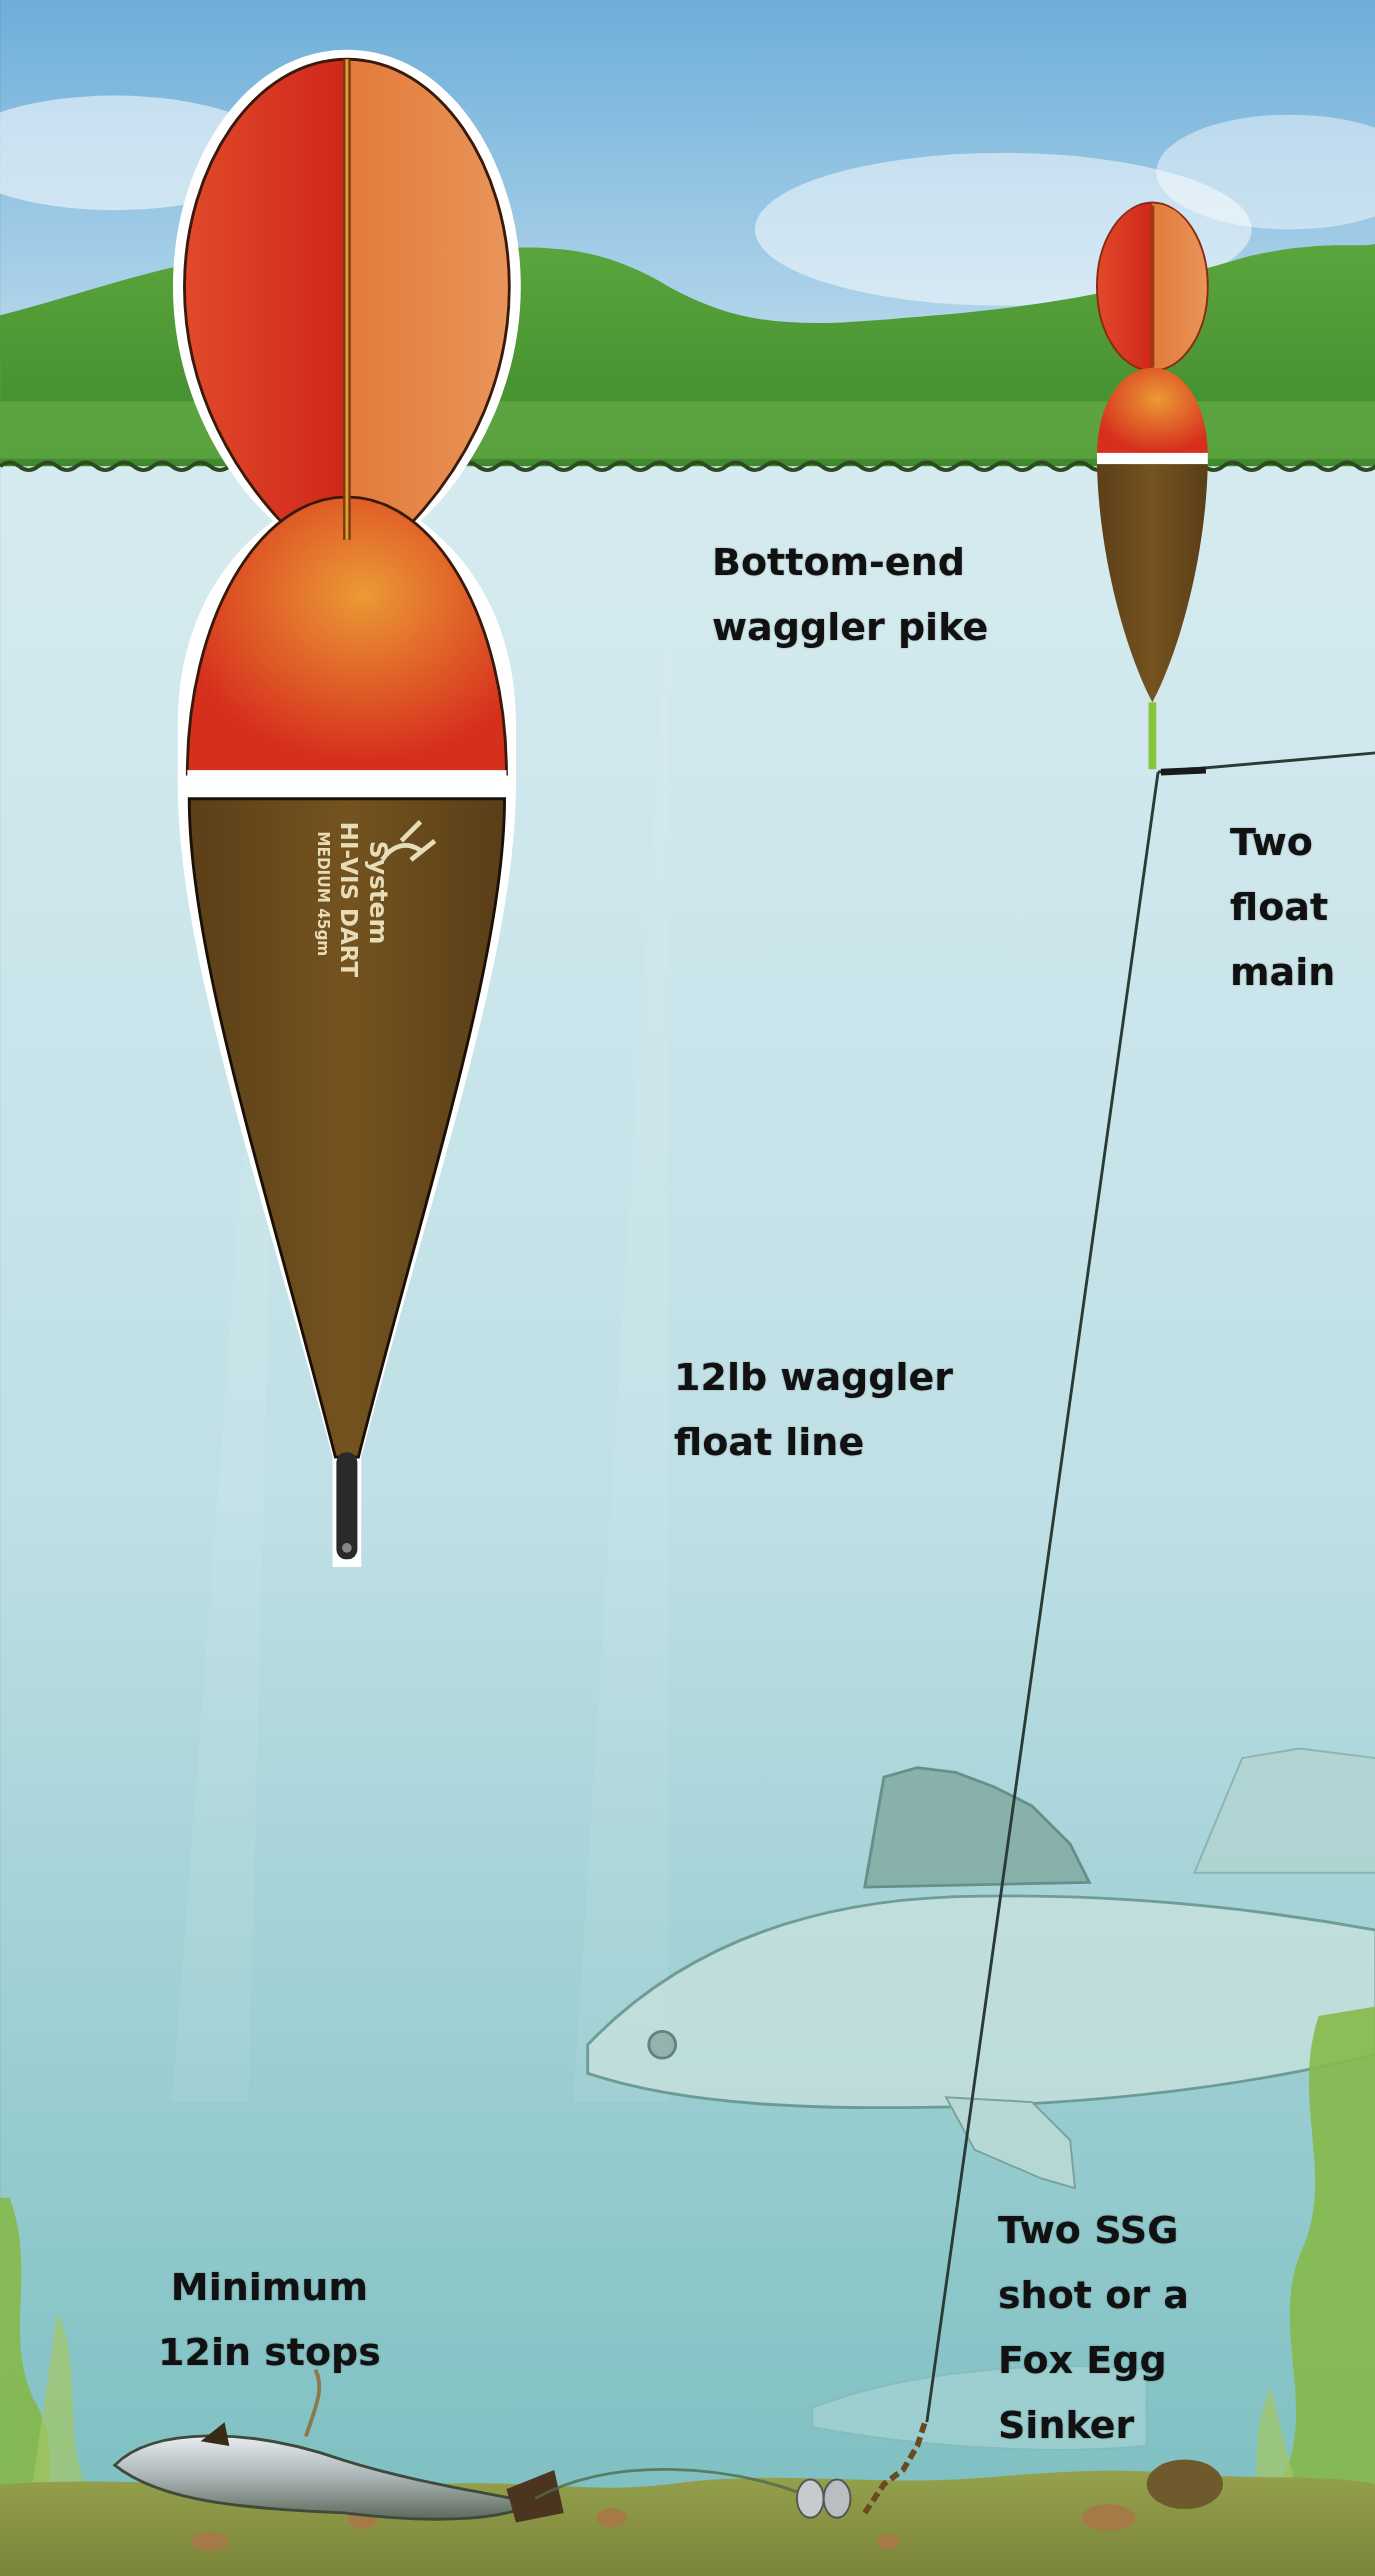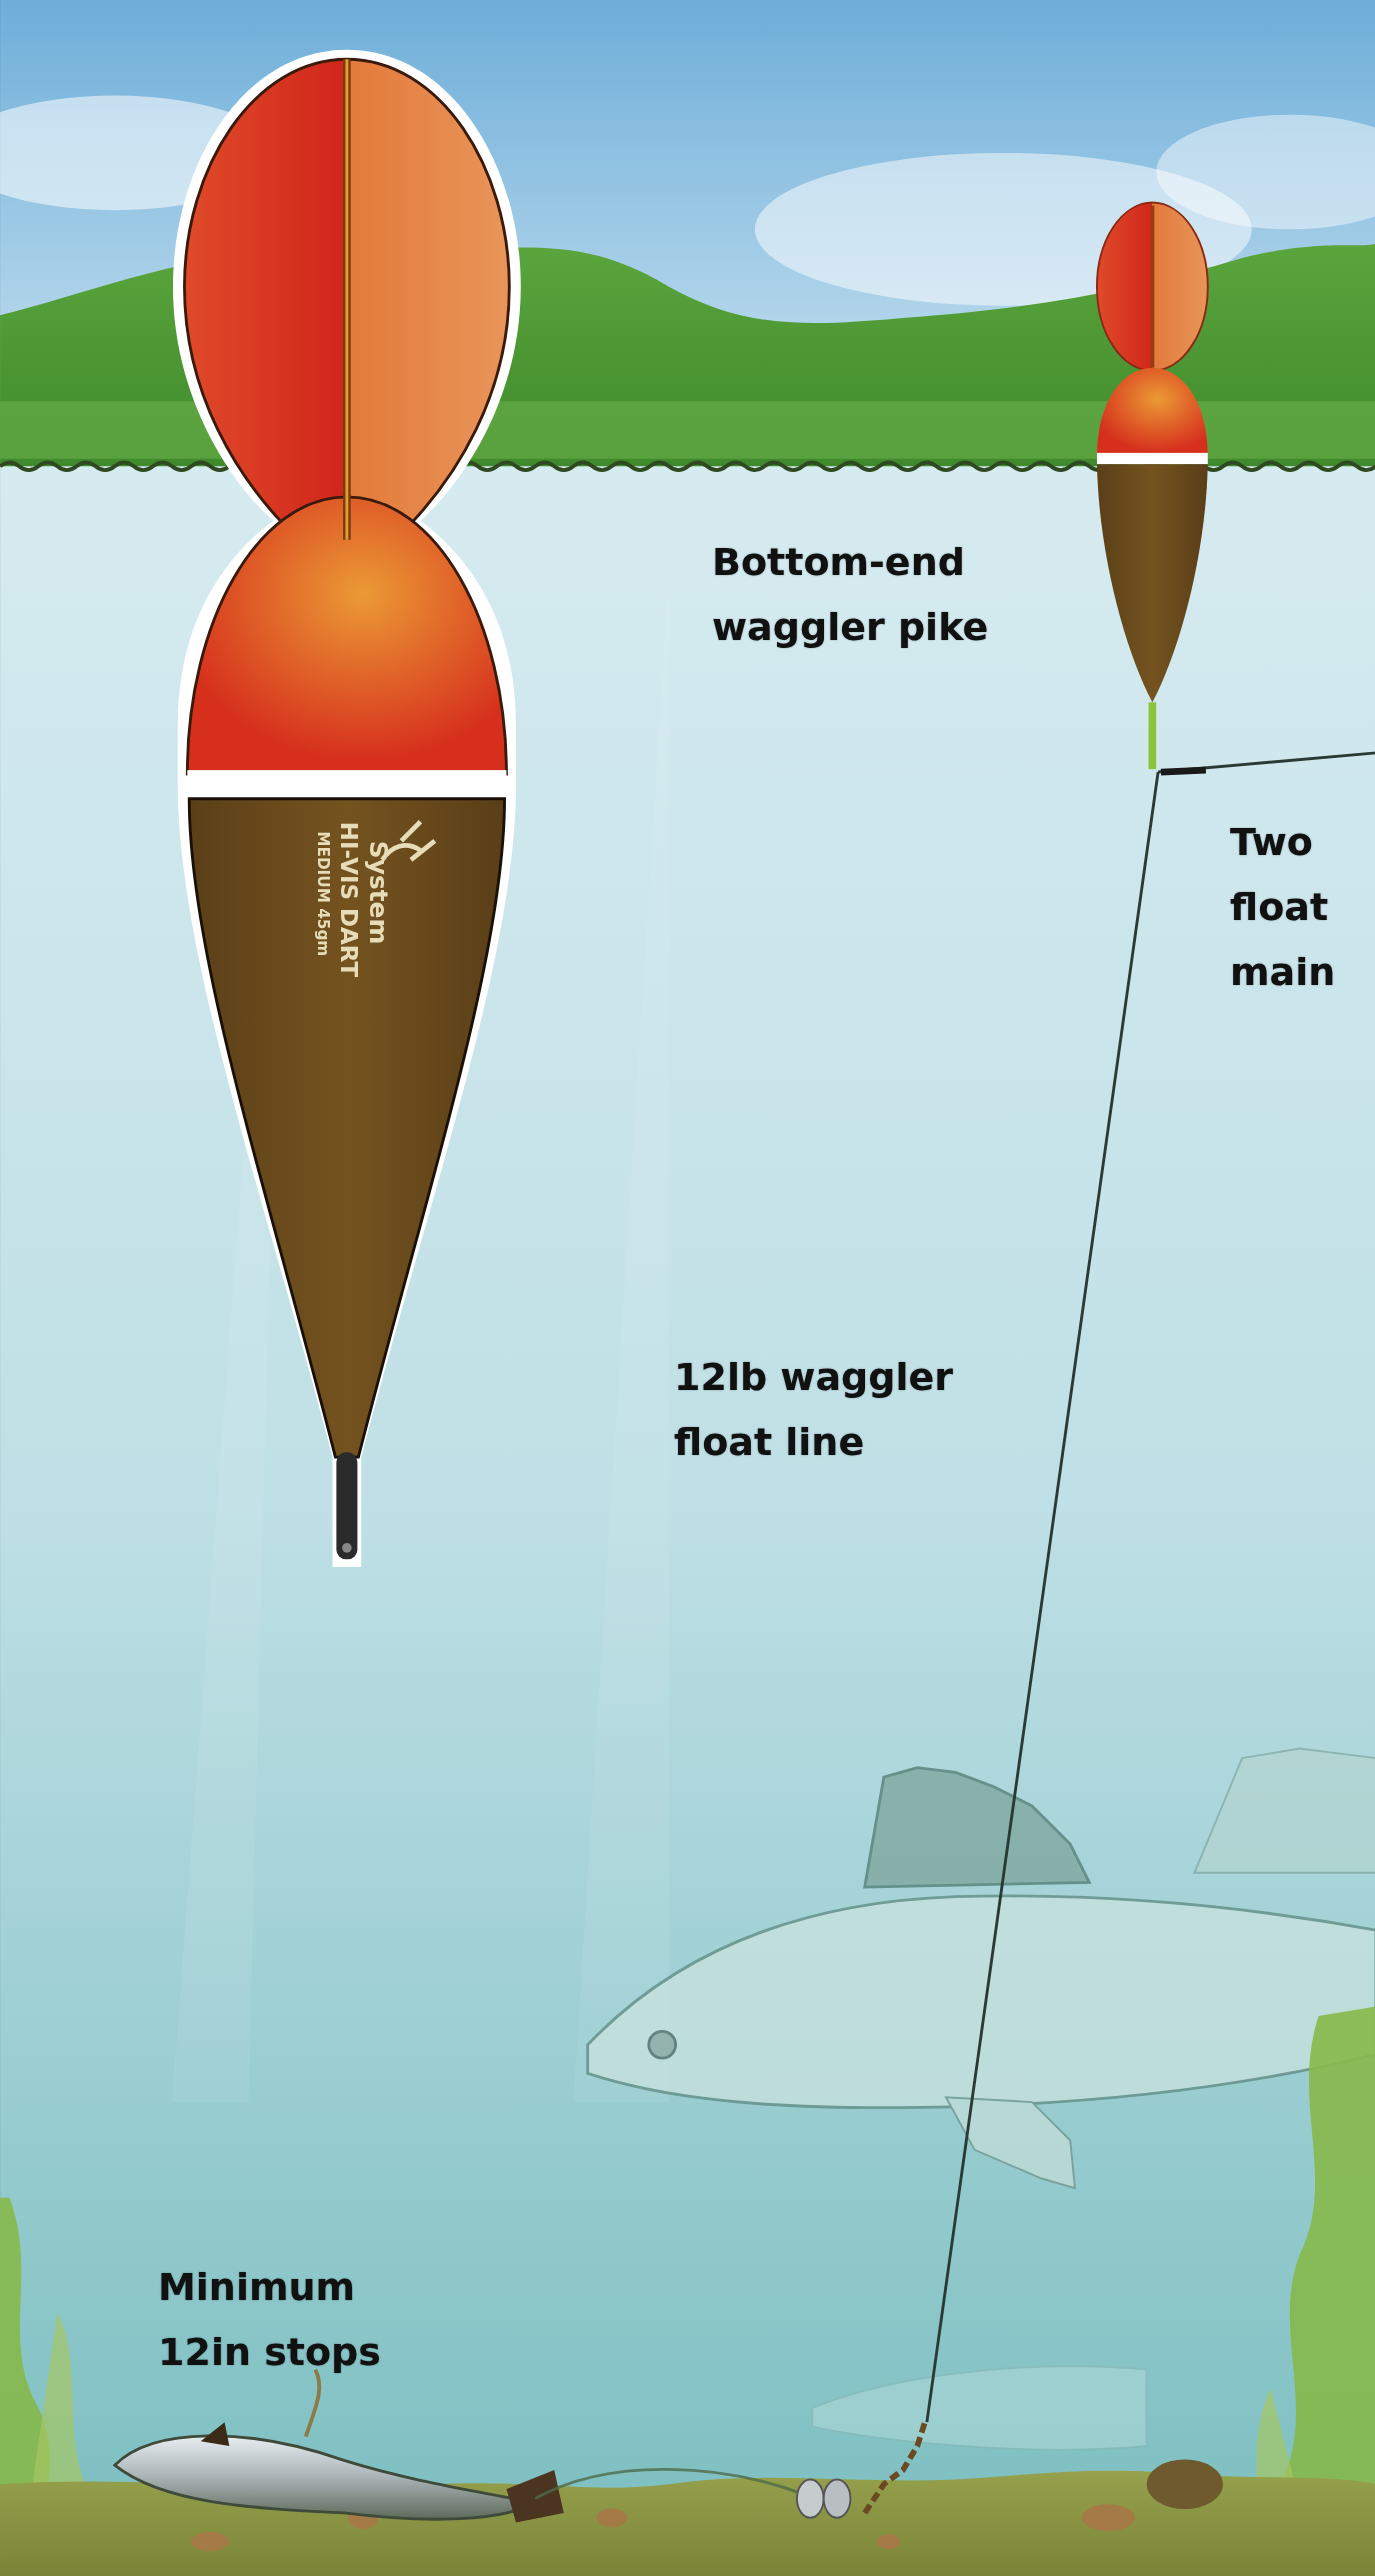--- a/index.html
+++ b/index.html
@@ -165,18 +165,24 @@
   </div>
   <div class="label" style="left:1230px; top:810px;">
     <span>Two</span>
     <span>float</span>
     <span>main</span>
   </div>
   <div class="label" style="left:674px; top:1345px;">
     <span>12lb waggler</span>
     <span>float line</span>
   </div>
-  <div class="label" style="left:158px; top:2255px;">
+  <div class="label" style="left:158px; top:2255px;text-align:center;">
     <span>Minimum</span>
     <span>12in stops</span>
+  </div>
+  <div class="label" style="left:998px; top:2198px;">
+    <span>Two SSG</span>
+    <span>shot or a</span>
+    <span>Fox Egg</span>
+    <span>Sinker</span>
   </div>
 </div>
 
 
 </body></html>

